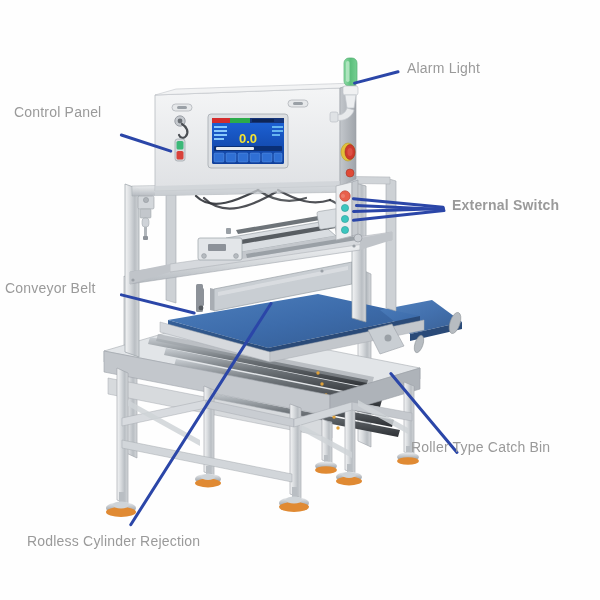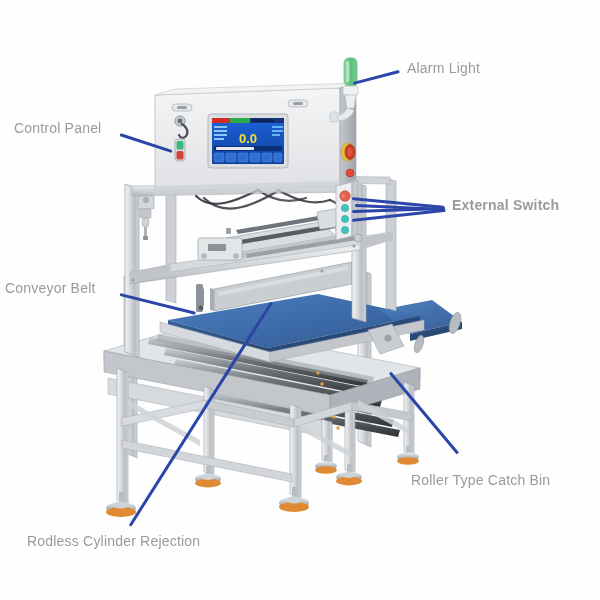--- a/index.html
+++ b/index.html
@@ -361,20 +361,20 @@
       <div class="leader" style="left: 353px; top: 82px; width: 47.5395px; transform: rotate(-14.6209deg);"></div>
       <div class="leader" style="left: 355px; top: 204px; width: 90.0888px; transform: rotate(2.5448deg);"></div>
       <div class="leader" style="left: 120px; top: 293px; width: 78.339px; transform: rotate(14.0362deg);"></div>
       <div class="leader" style="left: 272px; top: 301px; width: 265.217px; transform: rotate(122.372deg);"></div>
       <div class="leader" style="left: 390px; top: 371px; width: 105.759px; transform: rotate(49.9863deg);"></div>
       <div class="leader" style="left: 352px; top: 197px; width: 93.4345px; transform: rotate(5.52754deg);"></div>
       <div class="leader" style="left: 352px; top: 210px; width: 93.0484px; transform: rotate(-1.84761deg);"></div>
       <div class="leader" style="left: 352px; top: 219px; width: 93.5361px; transform: rotate(-6.13726deg);"></div>
     </div>
 
-  <div class="lbl" style="left:14px;top:120px;">Control Panel</div>
+  <div class="lbl" style="left:14px;top:104px;">Control Panel</div>
   <div class="lbl" style="left:407px;top:60px;">Alarm Light</div>
   <div class="lbl" style="left:452px;top:197px;font-weight:bold;">External Switch</div>
   <div class="lbl" style="left:5px;top:280px;">Conveyor Belt</div>
   <div class="lbl" style="left:27px;top:533px;">Rodless Cylinder Rejection</div>
-  <div class="lbl" style="left:411px;top:472px;text-align:center;">Roller Type Catch Bin</div>
+  <div class="lbl" style="left:411px;top:439px;text-align:center;">Roller Type Catch Bin</div>
 
 </div>
 
 </body></html>

